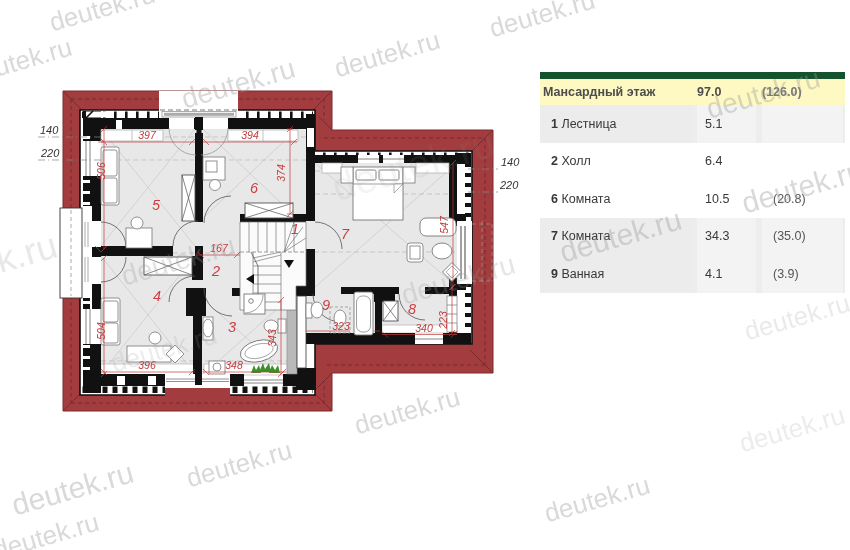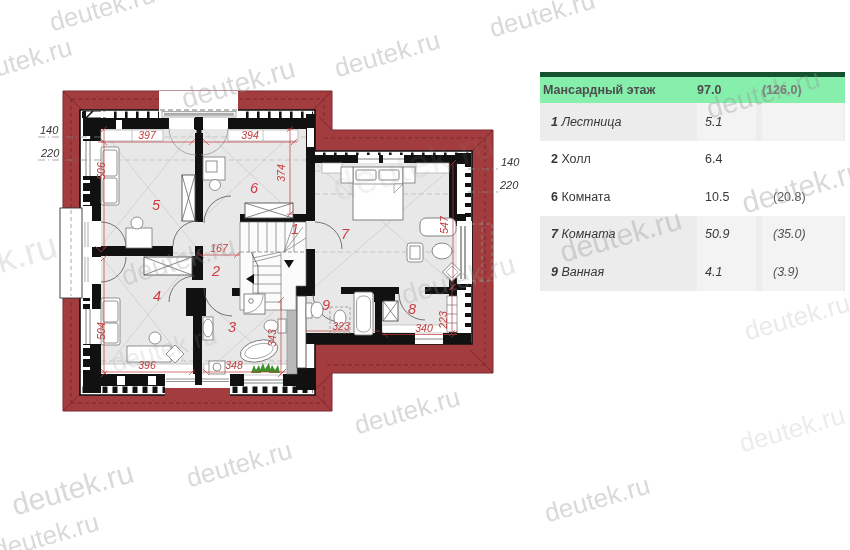--- a/index.html
+++ b/index.html
@@ -1,22 +1,22 @@
 <!DOCTYPE html>
 <html><head>
 <meta charset="utf-8">
 <style>
 html,body{margin:0;padding:0;background:#fff;}
 #page{position:relative;width:850px;height:550px;overflow:hidden;font-family:"Liberation Sans",sans-serif;background:#fff;}
 #plan{position:absolute;left:0;top:0;}
 .wm{position:absolute;color:rgba(150,150,150,0.36);white-space:nowrap;transform:rotate(-16deg);z-index:30;}
 .tbl{position:absolute;left:540px;top:72px;width:305px;z-index:5;font-size:12.5px;color:#383838;}
-.hdr{position:relative;height:26px;border-top:5px solid #14532d;background:#86efac;text-decoration:underline;}
+.hdr{position:relative;height:26px;border-top:7px solid #14532d;background:#fef9c3;text-decoration:underline;}
 .row{position:relative;height:37.5px;}
-.g{background:#ededed;font-style:italic;}
+.g{background:#ededed;}
 .cA{position:absolute;left:0;top:0;bottom:0;width:151px;}
 .cB{position:absolute;left:157px;top:0;bottom:0;width:59px;}
 .cC{position:absolute;left:222px;top:0;bottom:0;width:81px;}
 .g .cA{background:#ececec;}
 .g .cB,.g .cC{background:#f3f3f3;}
 .c1{position:absolute;left:11px;top:50%;transform:translateY(-50%);z-index:2;}
 .c2{position:absolute;left:165px;top:50%;transform:translateY(-50%);}
 .c3{position:absolute;left:233px;top:50%;transform:translateY(-50%);color:#555;}
 .hc1{position:absolute;left:3px;top:6px;font-weight:bold;color:#4d4d4d;}
 .hc2{position:absolute;left:157px;top:6px;font-weight:bold;color:#4d4d4d;}
@@ -501,21 +501,21 @@
         <span class="cC"></span>
         <span class="c1"><b>6</b> Комната</span>
         <span class="c2">10.5</span>
         <span class="c3">(20.8)</span>
       </div>
   <div class="row g">
         <span class="cA"></span>
         <span class="cB"></span>
         <span class="cC"></span>
         <span class="c1"><b>7</b> Комната</span>
-        <span class="c2">50.9</span>
+        <span class="c2">34.3</span>
         <span class="c3">(35.0)</span>
       </div>
   <div class="row g">
         <span class="cA"></span>
         <span class="cB"></span>
         <span class="cC"></span>
         <span class="c1"><b>9</b> Ванная</span>
         <span class="c2">4.1</span>
         <span class="c3">(3.9)</span>
       </div>

